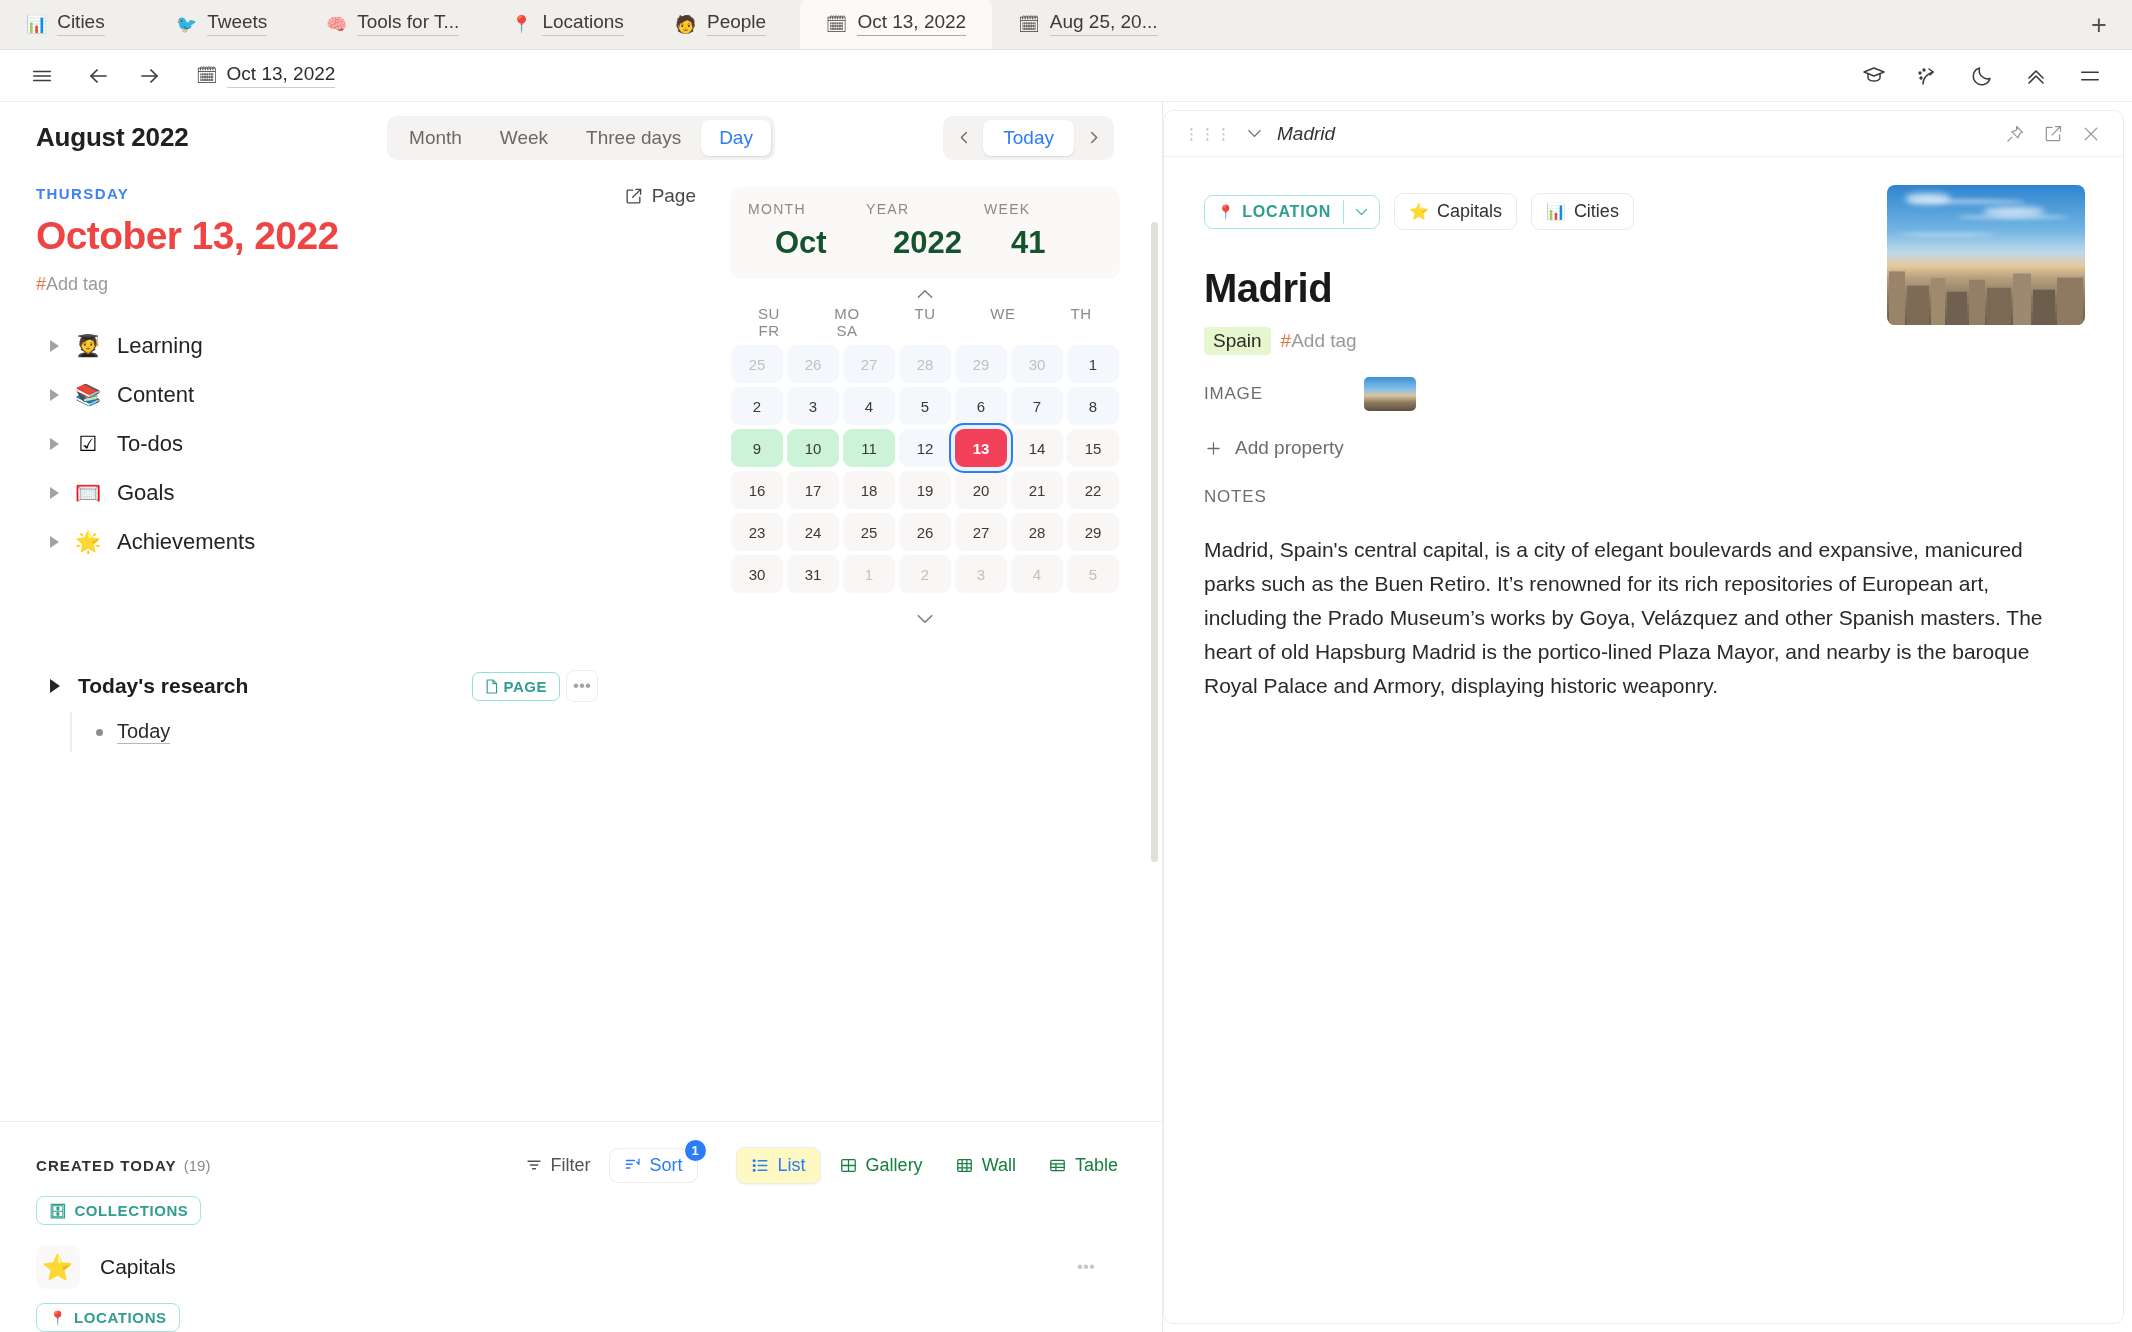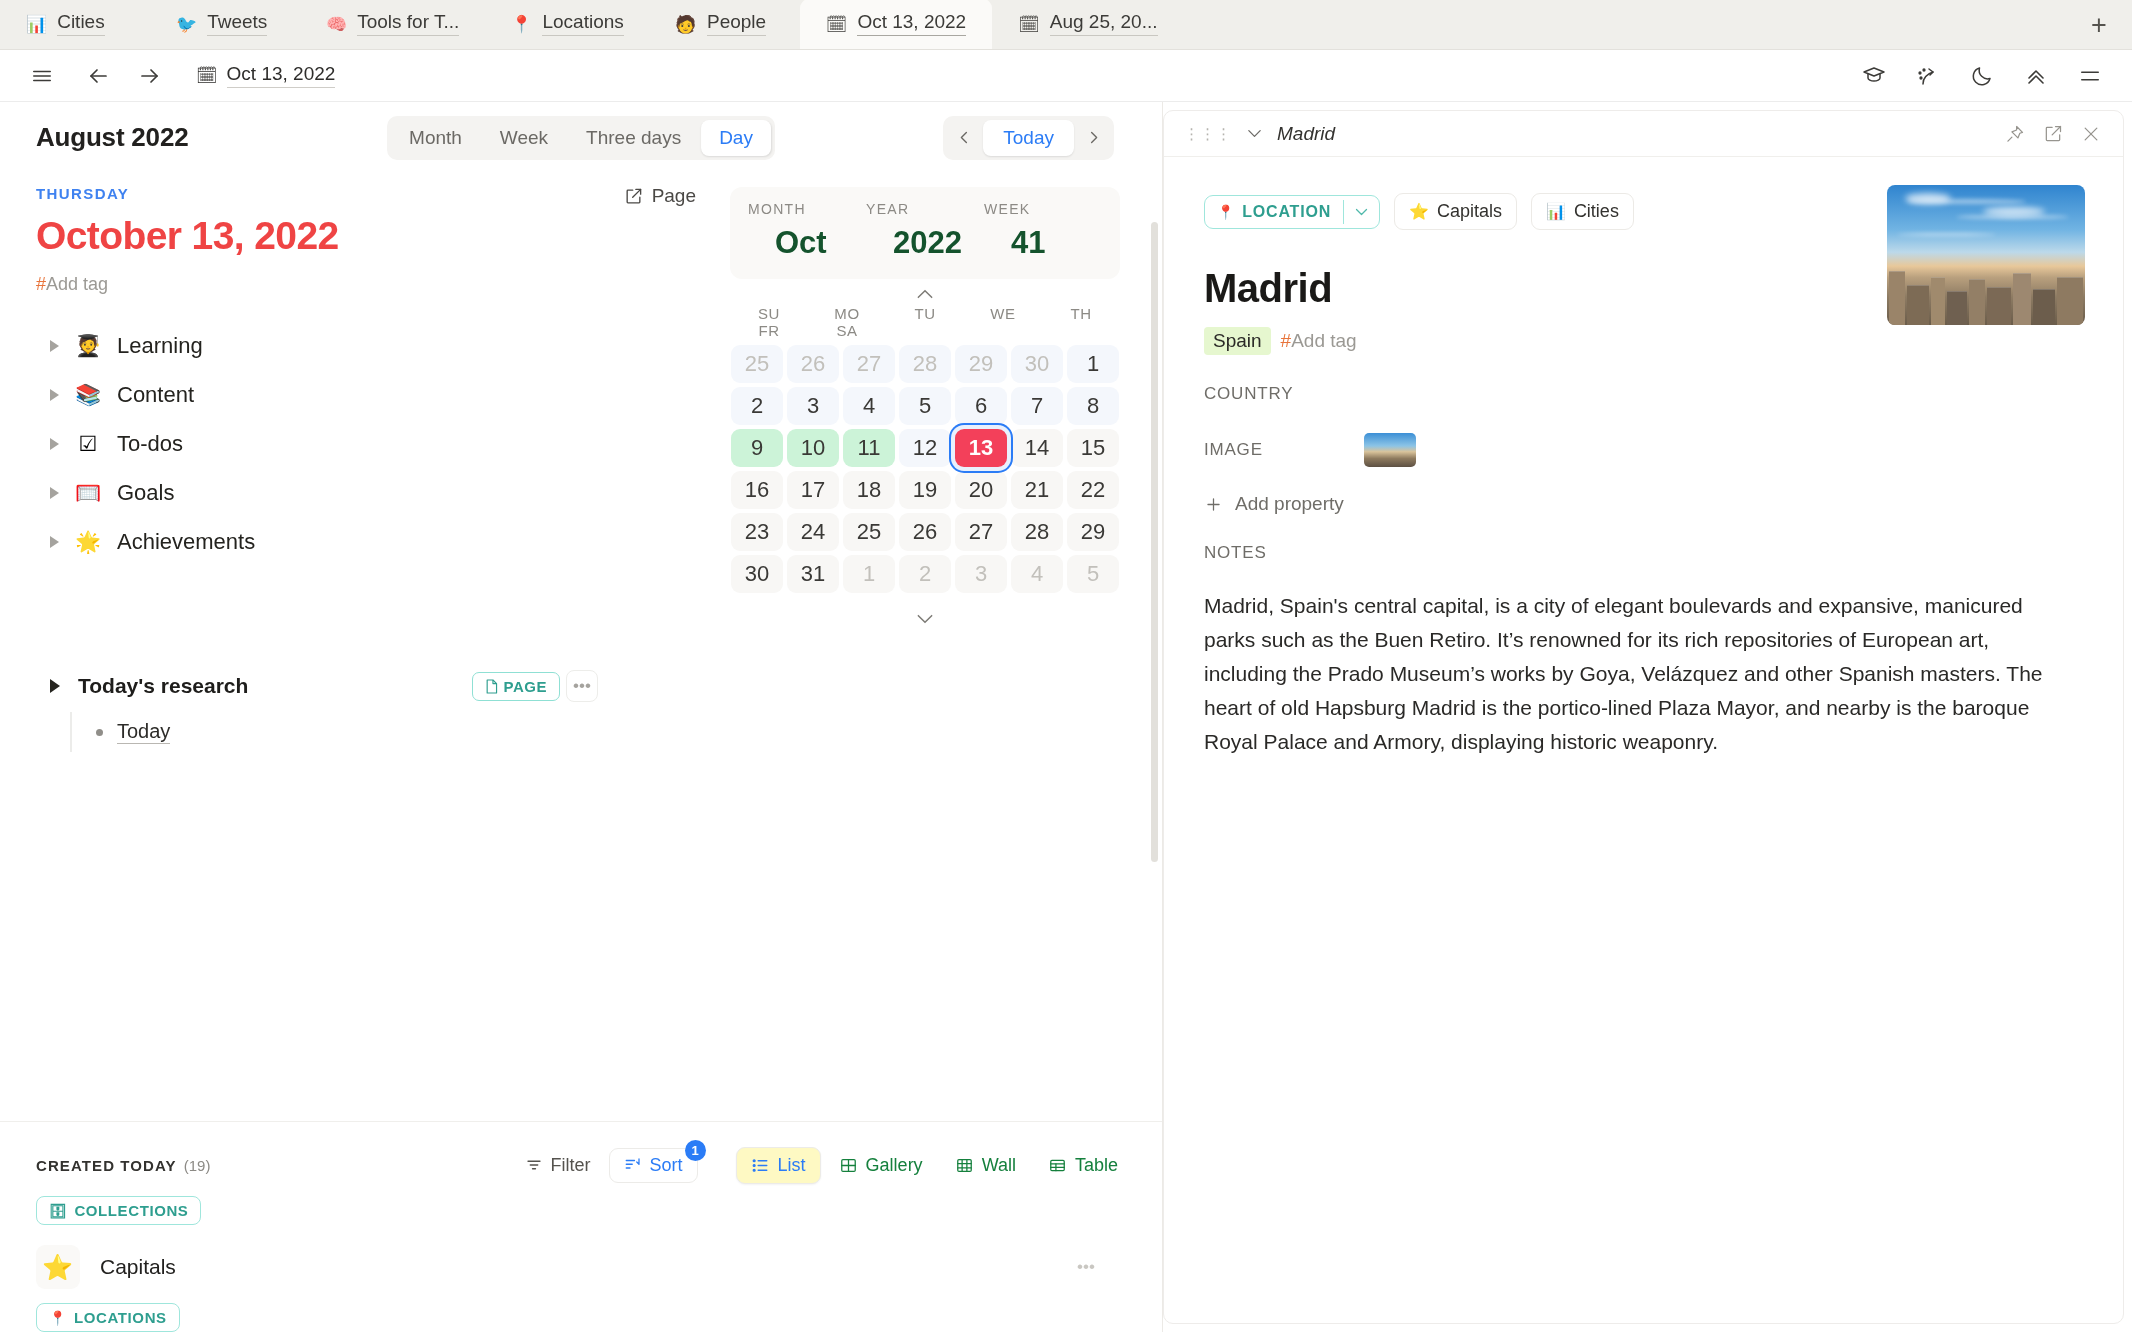--- a/index.html
+++ b/index.html
@@ -209,21 +209,21 @@
   }
   .dow-row { display: grid; grid-template-columns: repeat(5, 1fr); margin-bottom: 5px;}
   .dow {
     text-align: center; font-size: 15px; color: #8c8a85;
     letter-spacing: 0.6px;
   }
   .days-grid { display: grid; grid-template-columns: repeat(7, 1fr); gap: 2px;}
   .day-cell {
     height: 38px;
     display: flex; align-items: center; justify-content: center;
-    font-size: 22px; color: #3a3936;
+    font-size: 15px; color: #3a3936;
     border-radius: 9px;
     cursor: pointer;
     position: relative;
     margin: 1px;
   }
   .day-cell.out { color: #c2c0bb; }
   .day-cell.blue-bg { background: #f4f7fc; }
   .day-cell.grey-bg { background: #f8f7f5; }
   .day-cell.green { background: #ccf3d8; }
   .day-cell.today {
@@ -870,24 +870,20 @@
       <div class="rp-name">Madrid</div>
 
       <div class="rp-tags">
         <span class="tag-pill">Spain</span>
         <span class="rp-addtag">
           <span class="hash">#</span><span>Add tag</span>
         </span>
       </div>
 
       <div class="prop-row">
-        <span class="prop-lbl">COUNTRY</span>
-        <span style="min-width:120px;min-height:22px"></span>
-      </div>
-      <div class="prop-row">
         <span class="prop-lbl">IMAGE</span>
         <span class="prop-thumb"></span>
       </div>
 
       <div class="add-prop">
         <svg width="19" height="19" viewBox="0 0 24 24" fill="none" stroke="currentColor" stroke-width="1.6" stroke-linecap="round">
             <line x1="12" y1="5" x2="12" y2="19"></line>
             <line x1="5" y1="12" x2="19" y2="12"></line>
           </svg>
         <span>Add property</span>

